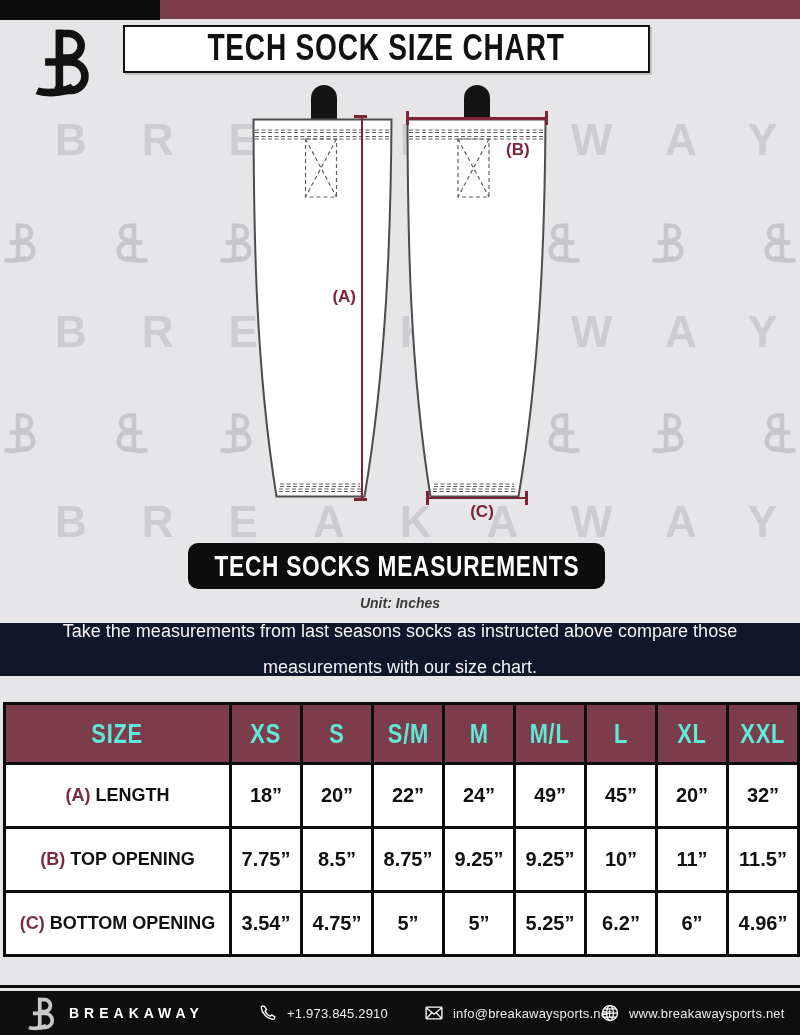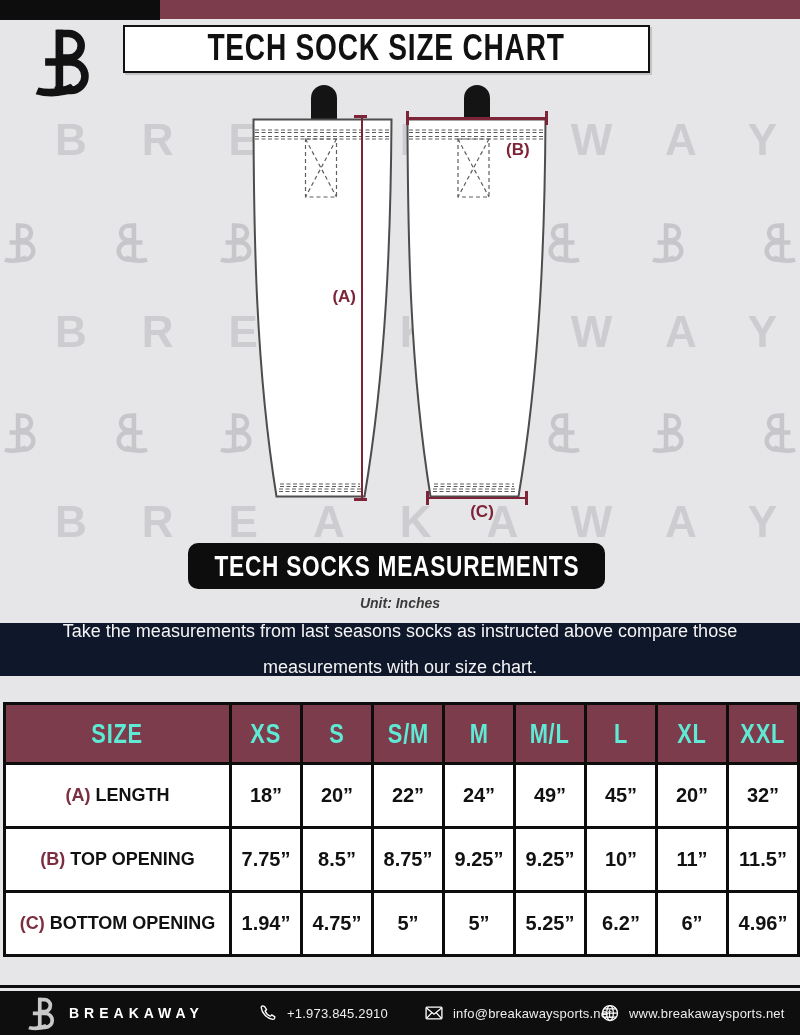--- a/index.html
+++ b/index.html
@@ -249,21 +249,21 @@
             <td class="val">8.5”</td>
             <td class="val">8.75”</td>
             <td class="val">9.25”</td>
             <td class="val">9.25”</td>
             <td class="val">10”</td>
             <td class="val">11”</td>
             <td class="val">11.5”</td>
           </tr>
           <tr>
             <td class="rowlabel"><span class="prefix">(C)</span> BOTTOM OPENING</td>
-            <td class="val">1.94”</td>
+            <td class="val">3.54”</td>
             <td class="val">4.75”</td>
             <td class="val">5”</td>
             <td class="val">5”</td>
             <td class="val">5.25”</td>
             <td class="val">6.2”</td>
             <td class="val">6”</td>
             <td class="val">4.96”</td>
           </tr>
         </tbody>
     </table>

